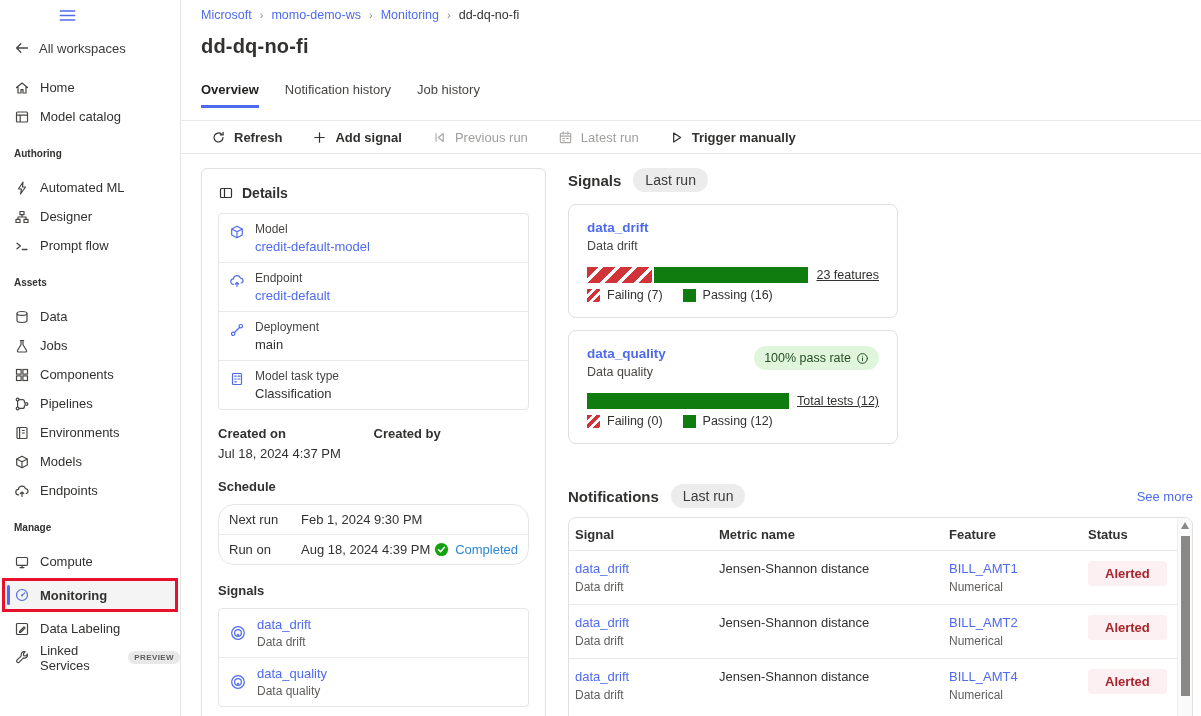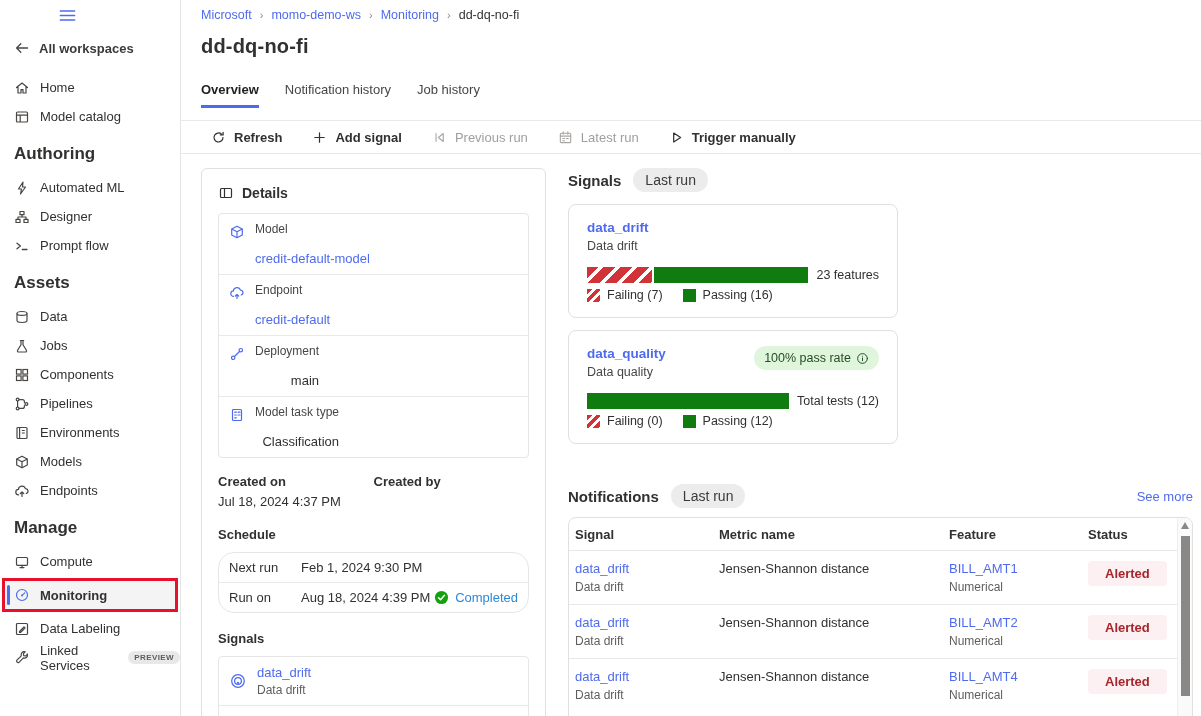--- a/index.html
+++ b/index.html
@@ -3,25 +3,25 @@
 <meta charset="utf-8">
 <style>
   * { margin:0; padding:0; box-sizing:border-box; }
   html,body { width:1201px; height:716px; overflow:hidden; background:#fff;
     font-family:"Liberation Sans","DejaVu Sans",sans-serif; color:#323130; }
   .app { display:flex; width:1201px; height:716px; }
 
   
   .sidebar { width:181px; flex:0 0 181px; border-right:1px solid #e5e5e5; padding-top:8px; background:#fff; }
   .hamburger { margin-left:58px; cursor:pointer; display:block; }
-  .back-row { display:flex; align-items:center; gap:9px; margin:13px 0 17px 14px; font-size:13px; color:#3b3a39; cursor:pointer;font-weight:bold; }
+  .back-row { display:flex; align-items:center; gap:9px; margin:13px 0 17px 14px; font-size:13px; color:#3b3a39; cursor:pointer; }
   .nav { margin-top:17px; }
   .nav-item { display:flex; align-items:center; gap:10px; height:29px; padding-left:14px; font-size:13px; color:#323130; cursor:pointer; position:relative; }
   .nav-item svg { flex:0 0 16px; color:#484644; }
-  .nav-section { font-size:17px; font-weight:700; padding-left:14px; margin:13px 0 9px; height:20px; line-height:20px; }
+  .nav-section { font-size:10px; font-weight:700; padding-left:14px; margin:13px 0 9px; height:20px; line-height:20px; }
   .red-box { border:3px solid #e8112d; margin:2px 2px; }
   .red-box .nav-item { height:28px; padding-left:9px; background:#f4f4f4; font-weight:600; }
   .red-box .nav-item::before { content:''; position:absolute; left:2px; top:4px; bottom:4px; width:3px; background:#4f6bed; border-radius:2px; }
   .red-box .nav-item svg { color:#4f6bed; }
   .preview-badge { background:#e8e8e8; color:#5f5d5b; font-size:8px; letter-spacing:.4px; padding:2px 6px; border-radius:8px; margin-left:4px; font-weight:600; }
 
   
   .main { flex:1; display:flex; flex-direction:column; min-width:0; }
   .page-head { padding:8px 0 0 20px; }
   .breadcrumb { display:flex; align-items:center; gap:8px; font-size:12.5px; }
@@ -43,21 +43,21 @@
 
   
   .details-card { width:345px; flex:0 0 345px; border:1px solid #e0e0e0; border-radius:6px; padding:16px; align-self:flex-start; }
   .card-h { display:flex; align-items:center; gap:8px; font-size:14px; font-weight:700; }
   .card-h svg { color:#323130; }
   .kv-box { border:1px solid #e6e6e6; border-radius:4px; margin-top:12px; }
   .kv-row { display:flex; gap:10px; padding:8px 10px; align-items:flex-start; }
   .kv-row + .kv-row { border-top:1px solid #e9e9e9; }
   .kv-row svg { color:#4f6bed; margin-top:2px; flex:0 0 16px; }
   .kv-label { font-size:12px; color:#484644; }
-  .kv-value { font-size:13px; margin-top:15px; color:#323130;text-align:right; }
+  .kv-value { font-size:13px; margin-top:3px; color:#323130; }
   .kv-value.link { color:#4f6bed; cursor:pointer; }
   .created-row { display:flex; margin-top:16px; }
   .created-col { width:50%; }
   .created-label { font-size:13px; font-weight:700; }
   .created-value { font-size:13px; margin-top:5px; }
   .sub-title { font-size:13px; font-weight:700; margin-top:18px; }
   .sched-box { border:1px solid #e6e6e6; border-radius:16px; margin-top:10px; }
   .sched-row { display:flex; align-items:center; padding:7px 10px; font-size:13px; }
   .sched-row + .sched-row { border-top:1px solid #e9e9e9; }
   .sched-label { width:72px; flex:0 0 72px; }
@@ -81,21 +81,21 @@
   .sc-top { display:flex; align-items:flex-start; justify-content:space-between; }
   .sc-name { font-size:13.5px; font-weight:700; color:#4f6bed; cursor:pointer; }
   .sc-sub { font-size:12.5px; color:#484644; margin-top:4px; }
   .pass-pill { background:#dff6dd; color:#254b25; font-size:12.5px; padding:5px 10px; border-radius:13px; display:flex; align-items:center; gap:5px; }
   .pass-pill svg { color:#254b25; }
   .bar-row { display:flex; align-items:center; gap:8px; margin-top:14px; }
   .bar { flex:1; height:16px; display:flex; overflow:hidden; }
   .seg-fail { height:100%; background:repeating-linear-gradient(135deg,#d13438 0 8px,#ffffff 8px 12px); }
   .seg-fail.has-gap { border-right:2px solid #fff; }
   .seg-pass { height:100%; background:#107c10; }
-  .bar-label { font-size:12.5px; white-space:nowrap; color:#323130; }
+  .bar-label { font-size:12.5px; white-space:nowrap; color:#323130;text-decoration:underline; }
   .legend { display:flex; gap:20px; margin-top:5px; }
   .leg-item { display:flex; align-items:center; gap:7px; font-size:12.5px; color:#323130; }
   .sw { width:13px; height:13px; flex:0 0 13px; }
   .sw.fail { background:repeating-linear-gradient(135deg,#d13438 0 4px,#ffffff 4px 6.5px); }
   .sw.pass { background:#107c10; }
 
   .notif-sec { margin-top:40px; }
   .notif-table { position:relative; margin-top:9px; border:1px solid #e0e0e0; border-radius:8px 8px 0 0; height:220px; overflow:hidden; }
   .t-grid { display:grid; grid-template-columns:144px 230px 139px auto; padding-left:6px; padding-right:20px; }
   .t-head { padding-top:9px; padding-bottom:8px; }

